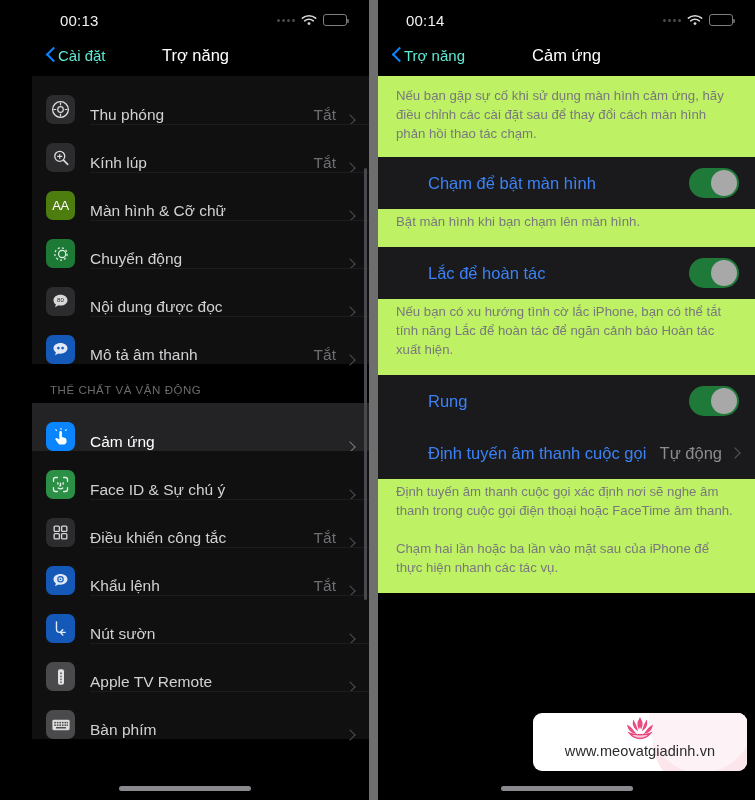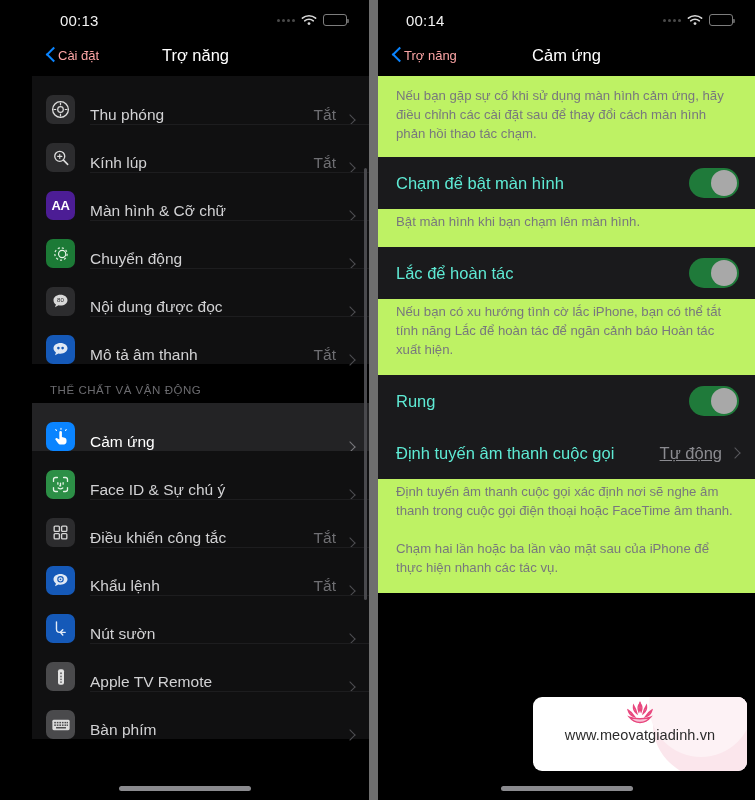--- a/index.html
+++ b/index.html
@@ -46,21 +46,21 @@
   }
   .back { display: flex; align-items: center; gap: 1px; cursor: pointer; }
   .back .chev {
     width: 11px; height: 19px; position: relative;
   }
   .back .chev:before {
     content: ""; position: absolute; left: 2px; top: 3px;
     width: 9px; height: 9px; border-left: 2.6px solid #0a84ff;
     border-bottom: 2.6px solid #0a84ff; transform: rotate(45deg);
   }
-  .back .lbl { color: #fca5a5; font-size: 13px; }
+  .back .lbl { color: #5eead4; font-size: 15px; }
   .navtitle {
     position: absolute; left: 0; right: 0; text-align: center;
     color: #fff; font-size: 16.5px; pointer-events: none;
   }
   .phone.left .navtitle { padding-right: 10px; }
 
   
   .list { background: #0d0d0e; }
   .row {
     display: flex; align-items: flex-end; height: 48px;
@@ -103,22 +103,22 @@
   
   .footnote {
     color: #78787d; font-size: 13.2px; line-height: 19px;
     padding: 10px 18px 14px 18px; background: #bef264;
   }
   .footnote.tight { padding-top: 3px; padding-bottom: 16px; }
   .cell {
     background: #1a1a1c; display: flex; align-items: center;
     height: 52px; padding: 0 16px 0 18px; position: relative;
   }
-  .cell .title { color: #5eead4; font-size: 16.5px; flex: 1; }
-  .cell .val { color: #8b8b90; font-size: 16.5px; margin-right: 9px; text-decoration: underline; }
+  .cell .title { color: #3b82f6; font-size: 16.5px; flex: 1; margin-left: 32px; }
+  .cell .val { color: #8b8b90; font-size: 16.5px; margin-right: 9px; }
   .cell .disc2 {
     width: 8px; height: 8px; border-right: 1.8px solid #58585c;
     border-top: 1.8px solid #58585c; transform: rotate(45deg);
   }
   .toggle {
     width: 50px; height: 30px; border-radius: 15px; background: #1f7a3a;
     position: relative; flex: 0 0 50px;
   }
   .toggle .knob {
     position: absolute; top: 2px; left: 22px; width: 26px; height: 26px;
@@ -127,21 +127,21 @@
 
   
   .home-ind {
     position: absolute; bottom: 9px; left: 50%; transform: translateX(-50%);
     width: 132px; height: 5px; border-radius: 3px; background: #8a8a8e;
   }
 
   
   .watermark {
     position: absolute; right: 8px; bottom: 29px;
-    width: 214px; height: 74px; background: #fff;
+    width: 214px; height: 58px; background: #fff;
     border-radius: 9px; overflow: hidden;
     display: flex; flex-direction: column; align-items: center;
     justify-content: flex-start; padding-top: 3px;
   }
   .watermark .swoosh {
     position: absolute; right: -34px; top: -28px; width: 128px; height: 112px;
     border-radius: 50%; background: #fbe6ec;
   }
   .watermark .swoosh2 {
     position: absolute; right: -6px; top: -44px; width: 104px; height: 104px;
@@ -212,21 +212,21 @@
               <path d="M15 14.6L20 19.6" stroke="#dcdcdc" stroke-width="1.9" stroke-linecap="round"></path>
               <path d="M10.5 7.4v5.2M7.9 10h5.2" stroke="#dcdcdc" stroke-width="1.3" stroke-linecap="round"></path>
             </svg>
         </span>
         <span class="rowlabel">Kính lúp</span>
         <span class="rowvalue">Tắt</span>
         <span class="disc"></span>
       </div>
 
       <div class="row">
-        <span class="ico" style="background:#4c1d95;color:#fff;font-size:13px;font-weight:700;letter-spacing:-.4px;font-family:'Liberation Sans',sans-serif">AA</span>
+        <span class="ico" style="background:#4d7c0f;color:#fff;font-size:13px;font-weight:400;letter-spacing:-.4px;font-family:'Liberation Sans',sans-serif">AA</span>
         <span class="rowlabel">Màn hình &amp; Cỡ chữ</span>
         <span class="rowvalue"></span>
         <span class="disc"></span>
       </div>
 
       <div class="row">
         <span class="ico" style="background:#1c7a36">
           <svg width="20" height="20" viewBox="0 0 24 24">
               <circle cx="12" cy="12" r="7.4" fill="none" stroke="#d8ead8" stroke-width="1.5" stroke-dasharray="2.6 2.4"></circle>
               <circle cx="13.4" cy="12" r="4.3" fill="none" stroke="#eaf5ea" stroke-width="1.4"></circle>

